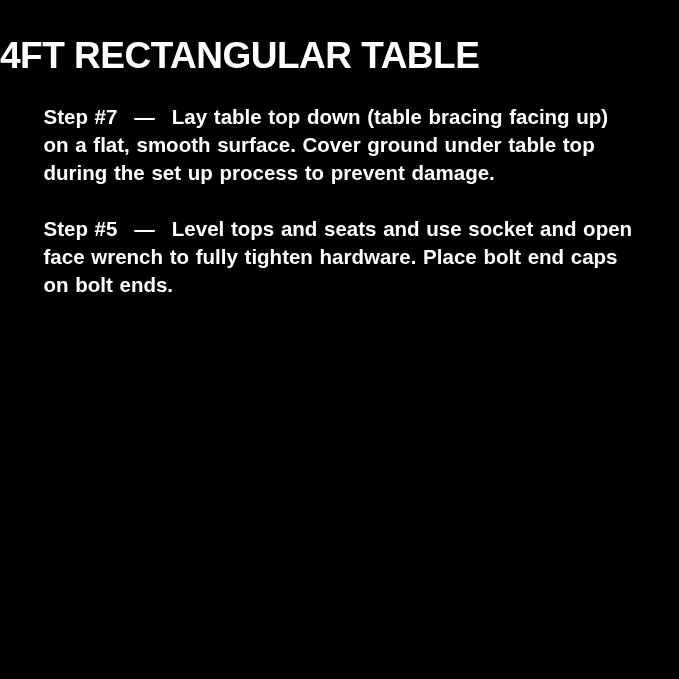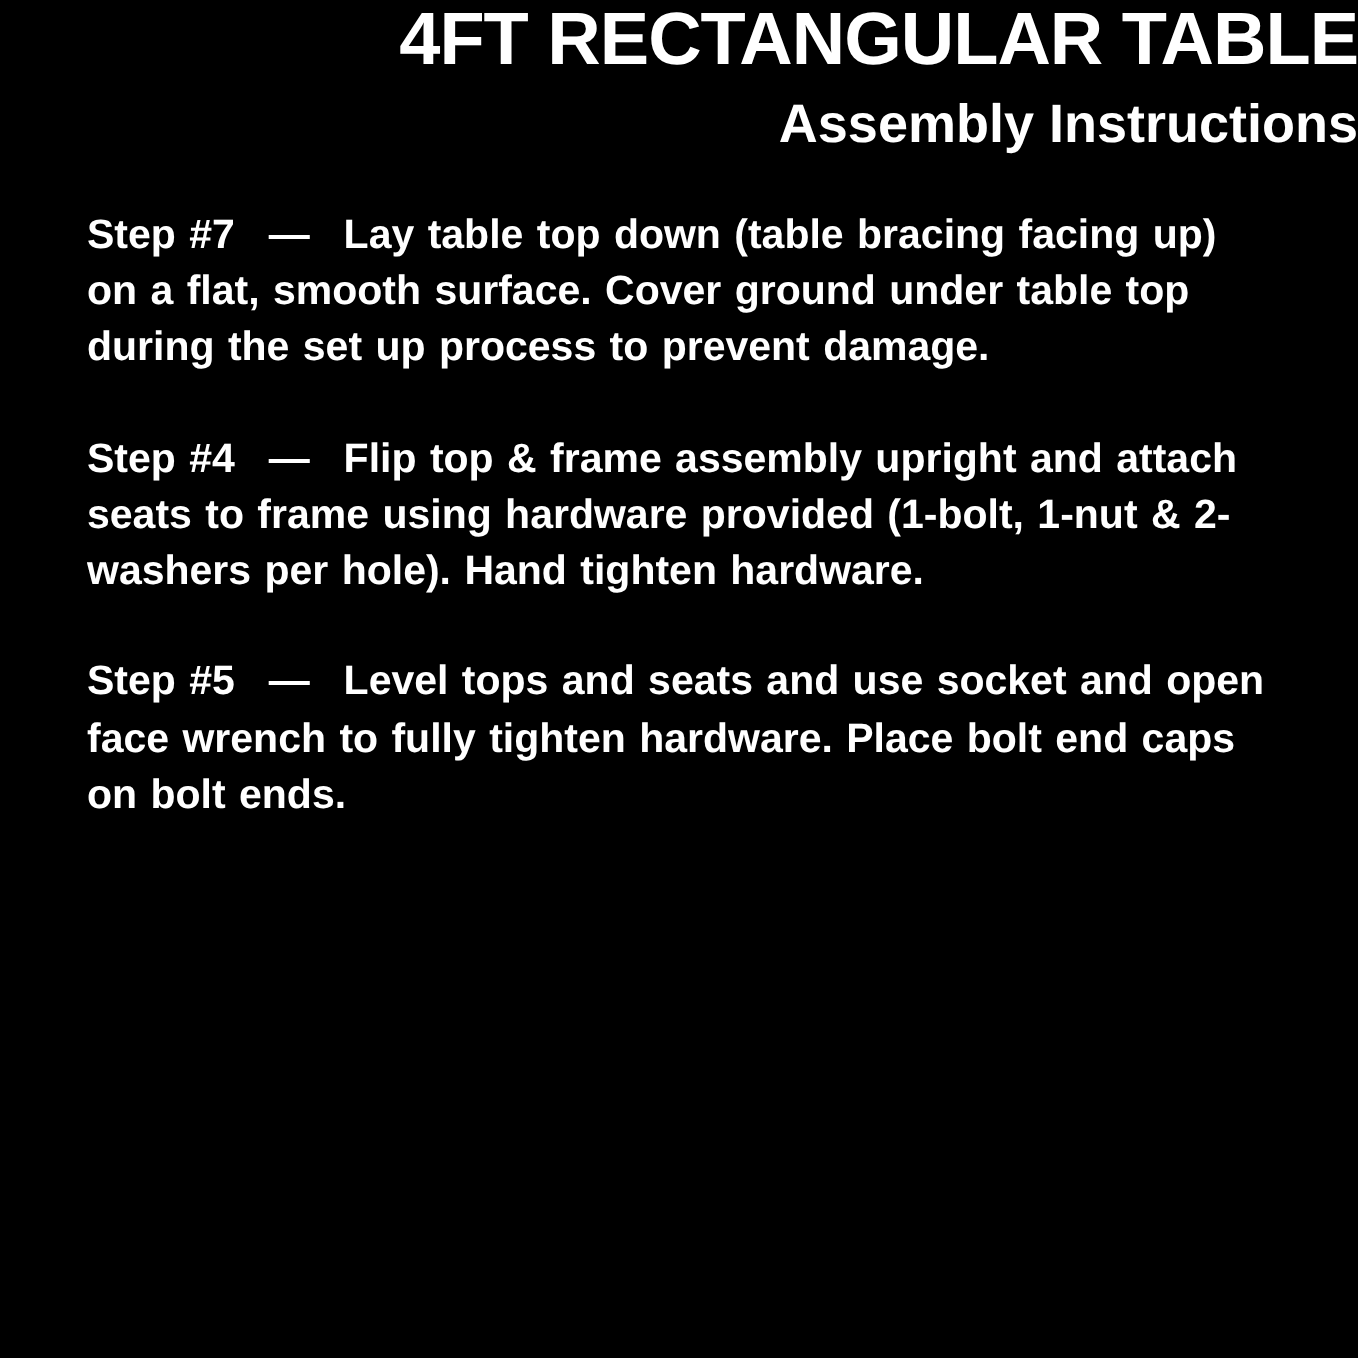--- a/index.html
+++ b/index.html
@@ -12,21 +12,22 @@
     width: 679px;
     height: 679px;
     background: #000000;
     color: #ffffff;
     font-family: "Liberation Sans", sans-serif;
     font-weight: 700;
     box-sizing: border-box;
     overflow: hidden;
   }
   .header {
-    text-align: right;
+    padding-top: 36px;
+    text-align: left;
   }
   .title {
     margin: 0;
     font-size: 37px;
     font-weight: 700;
     letter-spacing: -0.5px;
     line-height: 1.1;
     text-transform: uppercase;
   }
   .subtitle {
@@ -47,20 +48,18 @@
     font-weight: 700;
     word-spacing: 1px;
   }
 </style>
 </head>
 <body>
 
 <div class="page">
   <div class="header">
     <h1 class="title">4FT RECTANGULAR TABLE</h1>
-    <h2 class="subtitle">Assembly Instructions</h2>
   </div>
   <div class="steps">
     <p class="step">Step #7  —  Lay table top down (table bracing facing up) on a flat, smooth surface. Cover ground under table top during the set up process to prevent damage.</p>
-    <p class="step">Step #4  —  Flip top &amp; frame assembly upright and attach seats to frame using hardware provided (1-bolt, 1-nut &amp; 2-washers per hole). Hand tighten hardware.</p>
     <p class="step">Step #5  —  Level tops and seats and use socket and open face wrench to fully tighten hardware. Place bolt end caps on bolt ends.</p>
   </div>
 </div>
 
 </body></html>

